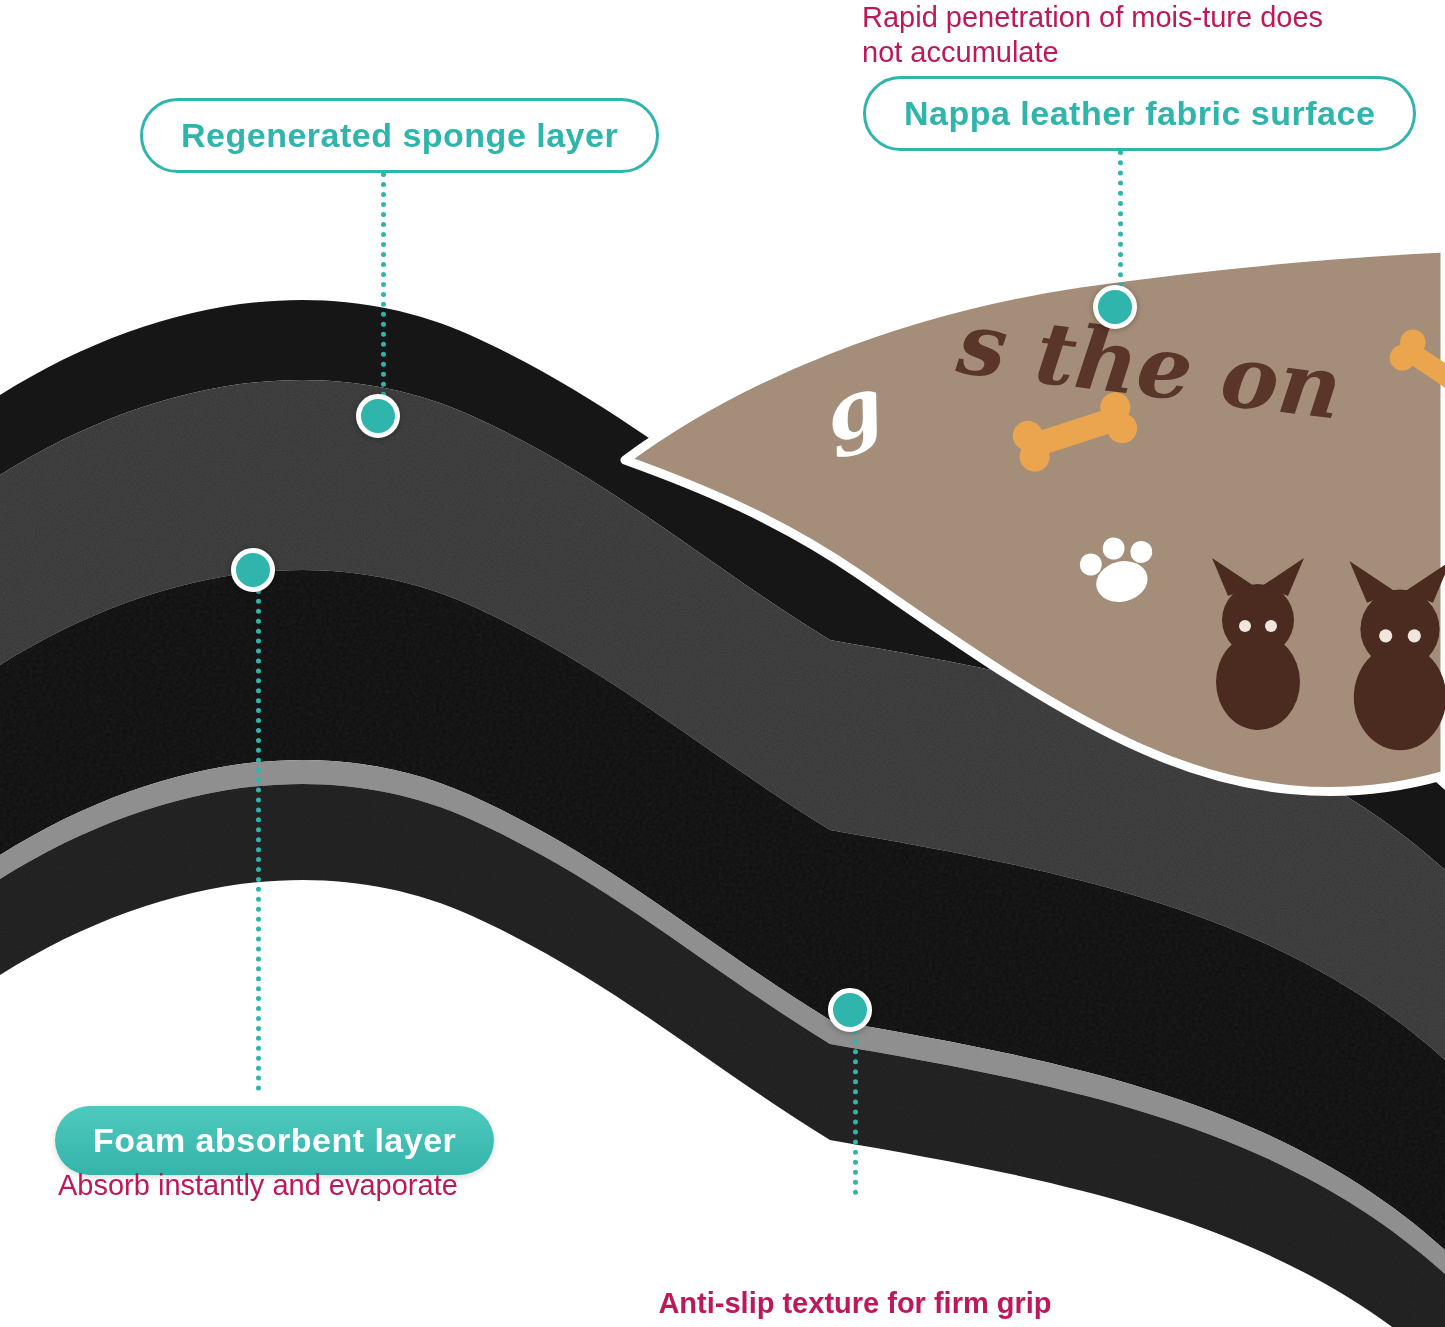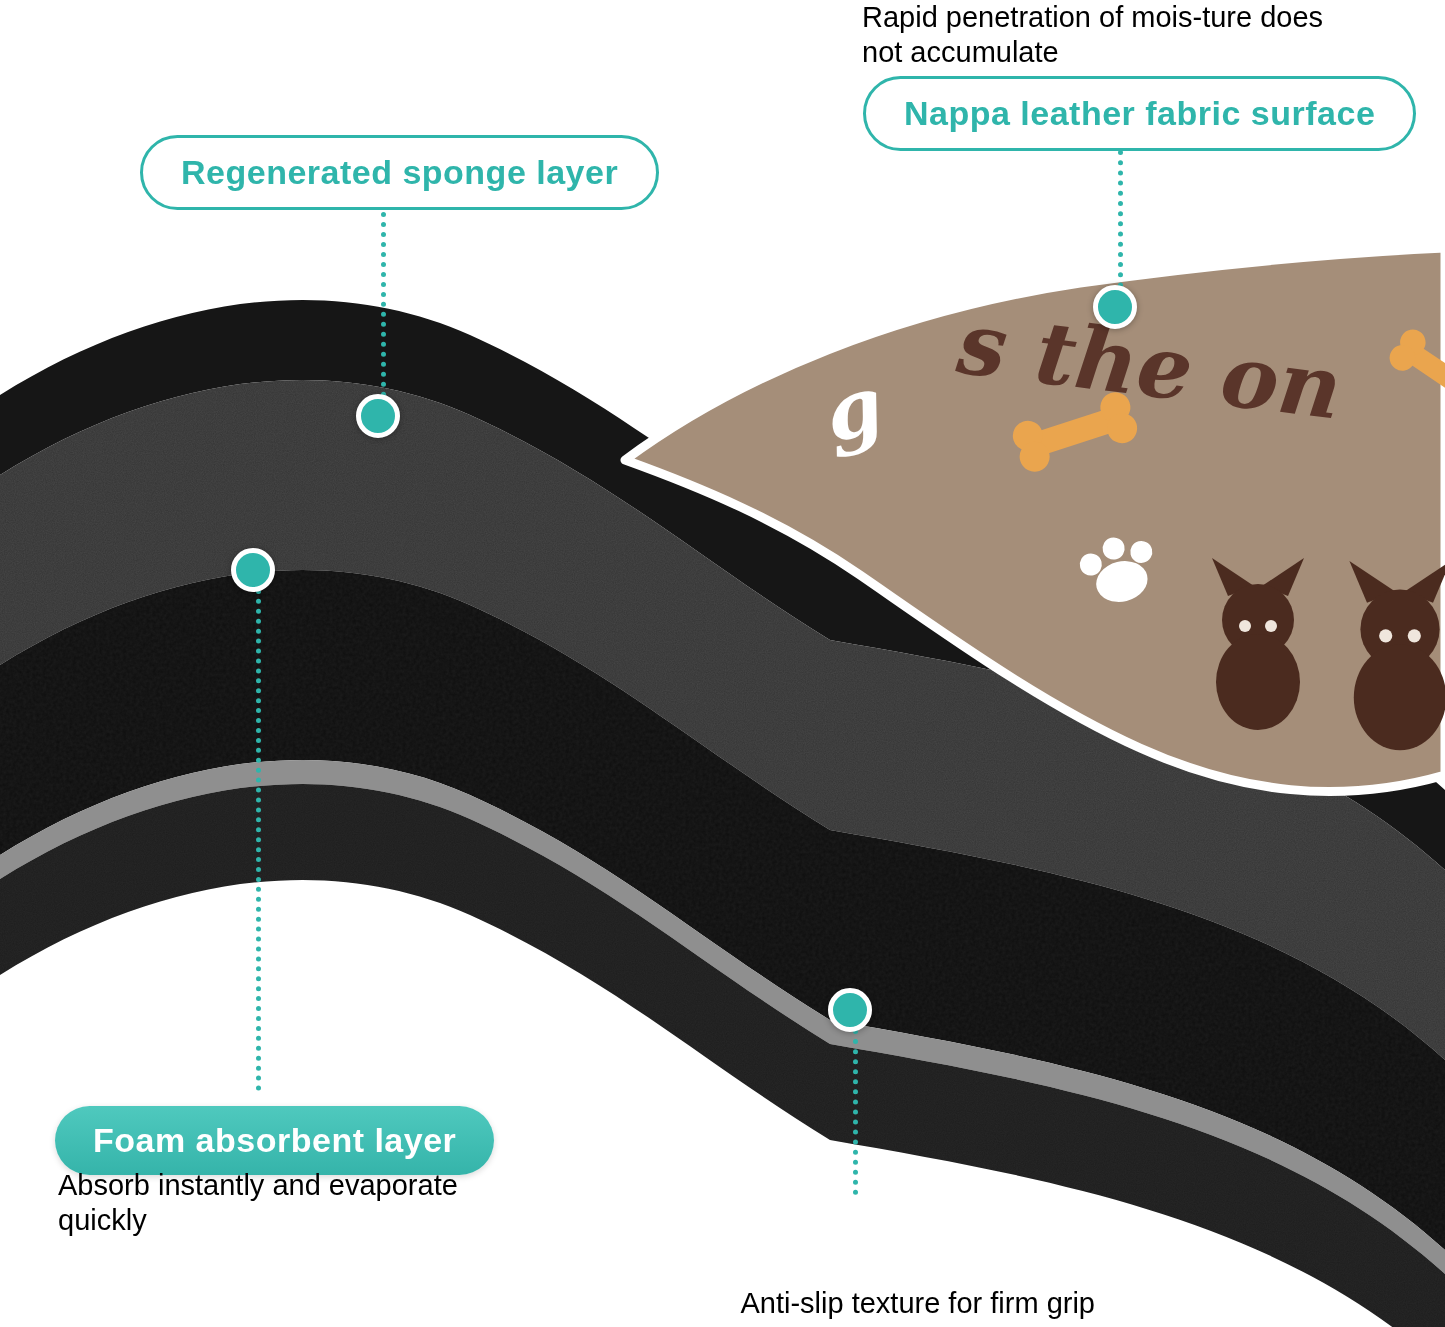--- a/index.html
+++ b/index.html
@@ -41,25 +41,25 @@
     color:var(--accent-teal);
   }
   .pill-solid{
     background:linear-gradient(180deg,#4fc9be,#35b4aa);
     color:#ffffff;
     box-shadow:0 2px 6px rgba(0,0,0,.15);
     margin-top:12px;
   }
   .caption{
     position:absolute;z-index:4;
-    color:#000000;
+    color:#be185d;
     font-size:29px;line-height:35px;
     white-space:nowrap;
   }
-  .caption.center{text-align:right;white-space:normal;}
+  .caption.center{text-align:center;white-space:normal;font-weight:bold;}
 </style>
 </head>
 <body>
 
 <div id="stage">
 
   <svg id="mat-svg" width="1445" height="1327" viewBox="0 0 1445 1327" xmlns="http://www.w3.org/2000/svg">
     <defs>
       <clipPath id="sheetClip">
         <path d="M625 460 C740 375,900 310,1080 283 C1230 262,1360 252,1445 248 L1445 775 C1340 805,1240 793,1140 748 C1040 703,940 630,860 575 C780 520,700 487,625 460 Z"></path>
@@ -136,29 +136,28 @@
   <div class="leader" style="left:381px;top:172px;height:245px;"></div>
   <div class="leader" style="left:1118px;top:150px;height:158px;"></div>
   <div class="leader" style="left:256px;top:579px;height:512px;"></div>
   <div class="leader" style="left:853px;top:1019px;height:176px;"></div>
 
   <div class="marker-dot" style="left:356px;top:394px;"></div>
   <div class="marker-dot" style="left:1093px;top:285px;"></div>
   <div class="marker-dot" style="left:231px;top:548px;"></div>
   <div class="marker-dot" style="left:828px;top:988px;"></div>
 
-  <div class="pill pill-outline" style="left:140px;top:98px;margin-top:37px;">Regenerated sponge layer</div>
+  <div class="pill pill-outline" style="left:140px;top:98px;">Regenerated sponge layer</div>
 
   <div class="caption" style="left:862px;top:0px;">
     <div>Rapid penetration of mois-ture does</div>
     <div>not accumulate</div>
   </div>
   <div class="pill pill-outline" style="left:863px;top:76px;">Nappa leather fabric surface</div>
 
   <div class="pill pill-solid" style="left:55px;top:1094px;">Foam absorbent layer</div>
   <div class="caption" style="left:58px;top:1168px;">
     <div>Absorb instantly and evaporate</div>
-    <div>quickly</div>
   </div>
 
   <div class="caption center" style="left:615px;top:1286px;width:480px;">Anti-slip texture for firm grip</div>
 
 </div>
 
 </body></html>

